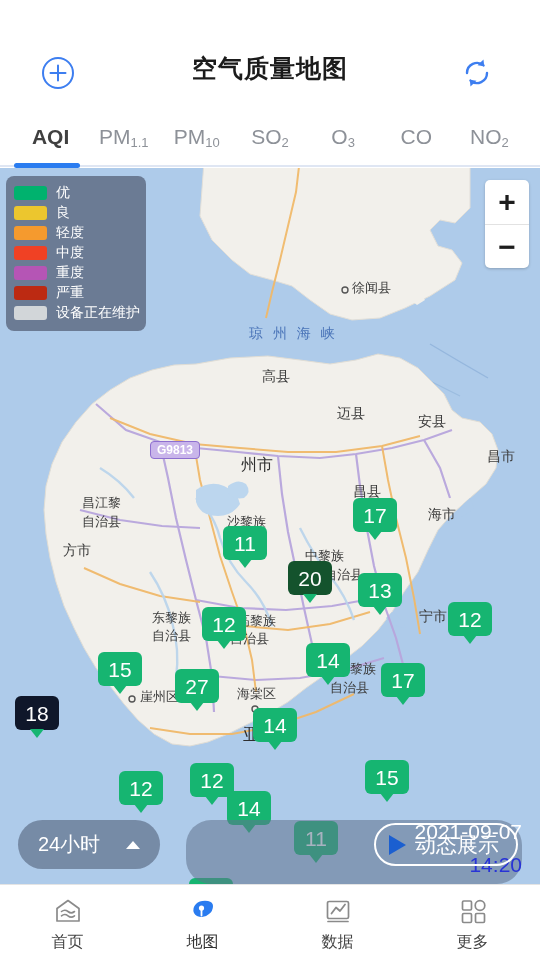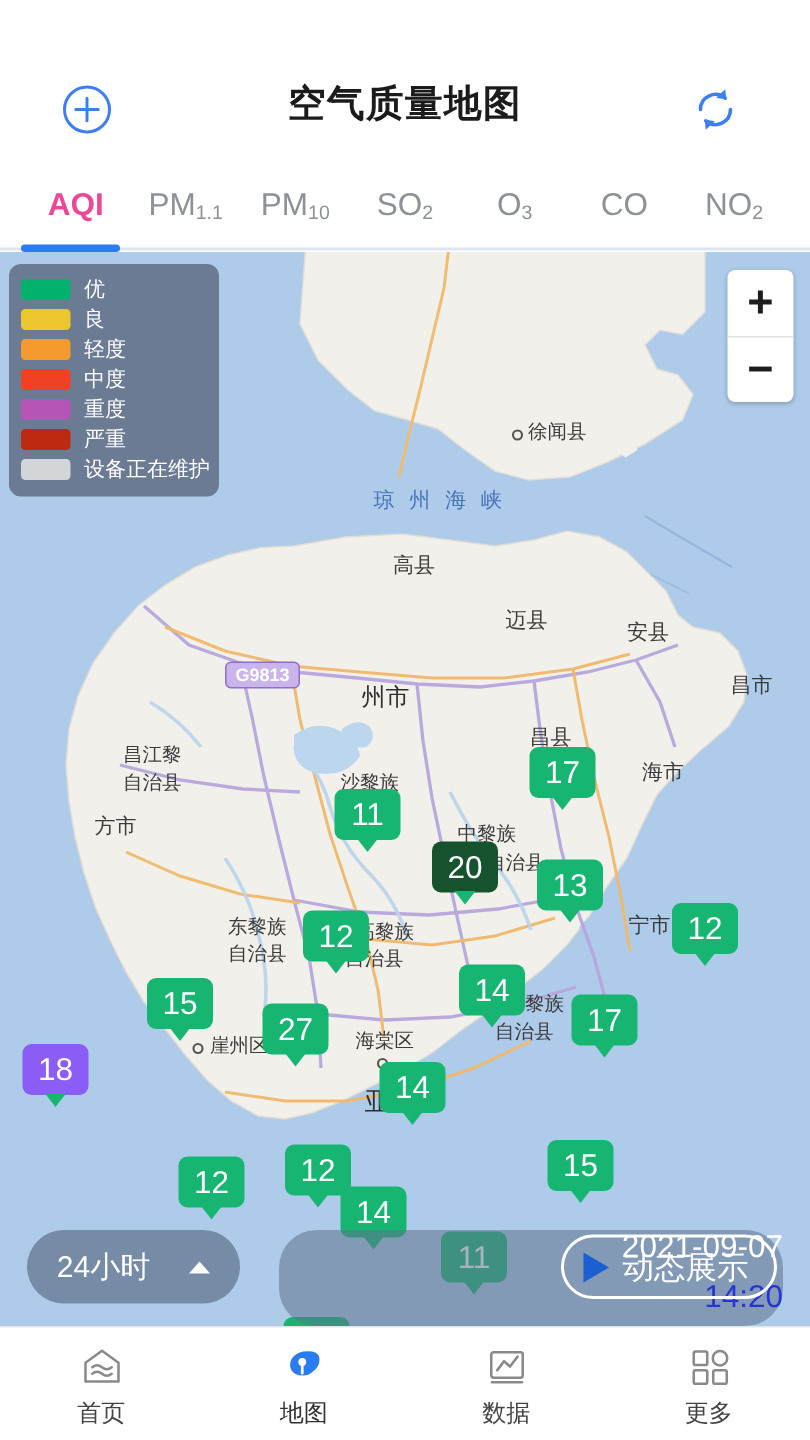--- a/index.html
+++ b/index.html
@@ -31,21 +31,21 @@
   }
   .tabs-row {
     display:flex; align-items:center; height:56px;
     padding:0 14px; gap:0;
   }
   .tab {
     flex:1 1 0; text-align:center; font-size:21px; color:#8d9198;
     cursor:pointer; position:relative; white-space:nowrap;
     line-height:56px;
   }
-  .tab.active { color:#ec4899; font-weight:700; }
+  .tab.active { color:#404040; font-weight:700; }
   .tab sub { font-size:13px; vertical-align:baseline; position:relative; top:3px; }
   .tab-underline {
     position:absolute; left:14px; top:53px; width:66px; height:5px;
     background:#2a7cf0; border-radius:3px;
   }
   .tab-underline-track {
     position:absolute; left:0; top:55px; width:540px; height:2px;
     background:#dfe6f3;
   }
 
@@ -358,21 +358,21 @@
         </div>
         <div class="marker" style="left: 120px; top: 518px;">
           <div class="marker-box" style="background: rgb(22, 181, 113);">15</div>
           <div class="marker-tail" style="border-top-color: rgb(22, 181, 113);"></div>
         </div>
         <div class="marker" style="left: 197px; top: 535px;">
           <div class="marker-box" style="background: rgb(22, 181, 113);">27</div>
           <div class="marker-tail" style="border-top-color: rgb(22, 181, 113);"></div>
         </div>
         <div class="marker" style="left: 37px; top: 562px;">
-          <div class="marker-box" style="background: #8b5cf6;">18</div>
+          <div class="marker-box" style="background: #0f172a;">18</div>
           <div class="marker-tail" style="border-top-color: rgb(22, 181, 113);"></div>
         </div>
         <div class="marker" style="left: 275px; top: 574px;">
           <div class="marker-box" style="background: rgb(22, 181, 113);">14</div>
           <div class="marker-tail" style="border-top-color: rgb(22, 181, 113);"></div>
         </div>
         <div class="marker" style="left: 387px; top: 626px;">
           <div class="marker-box" style="background: rgb(22, 181, 113);">15</div>
           <div class="marker-tail" style="border-top-color: rgb(22, 181, 113);"></div>
         </div>

